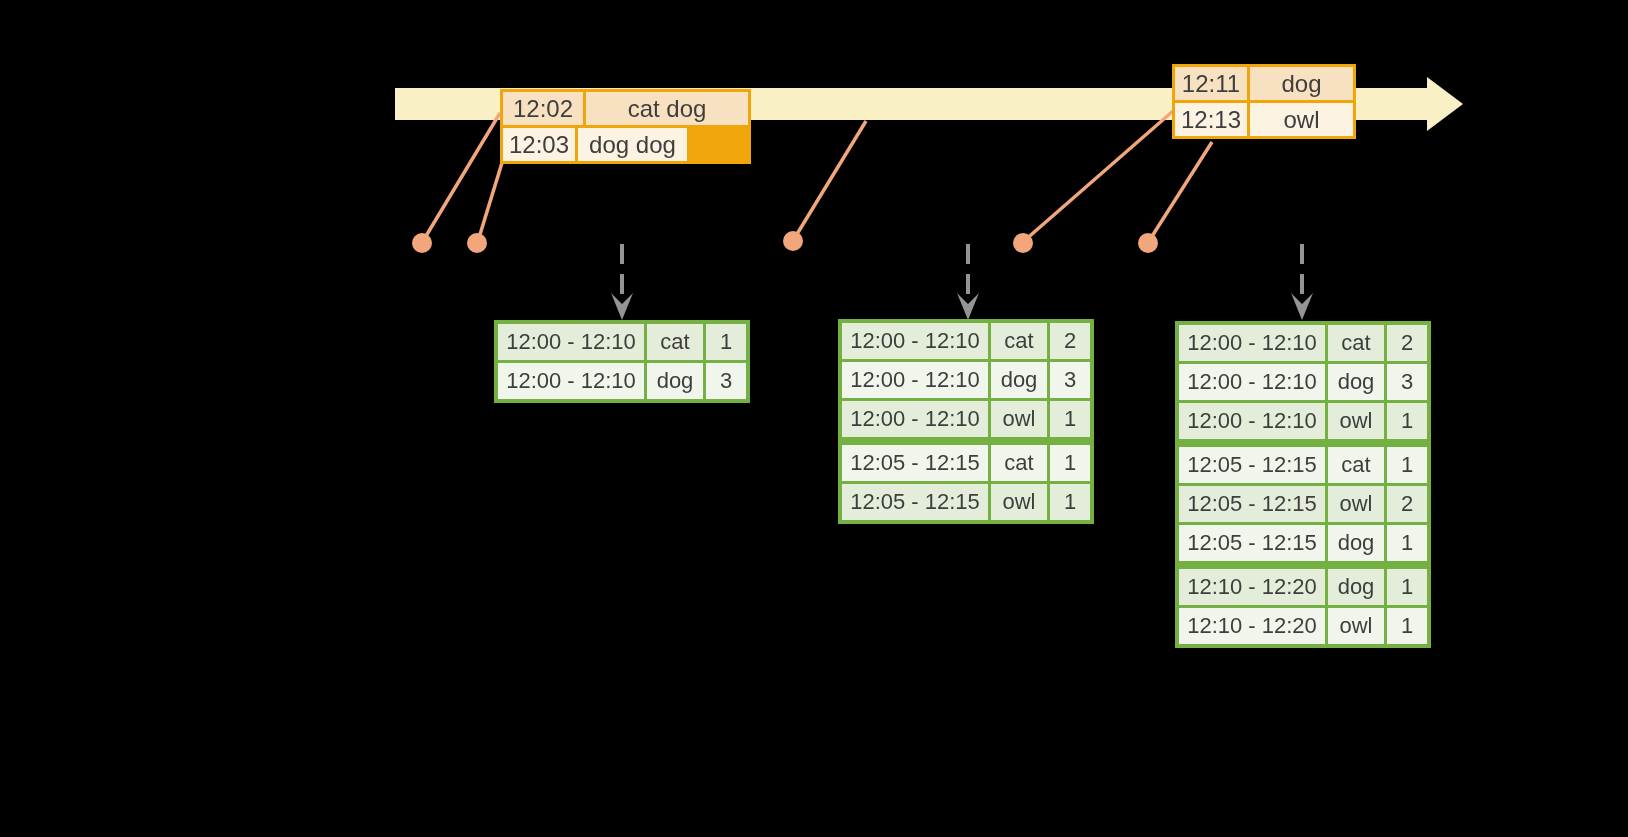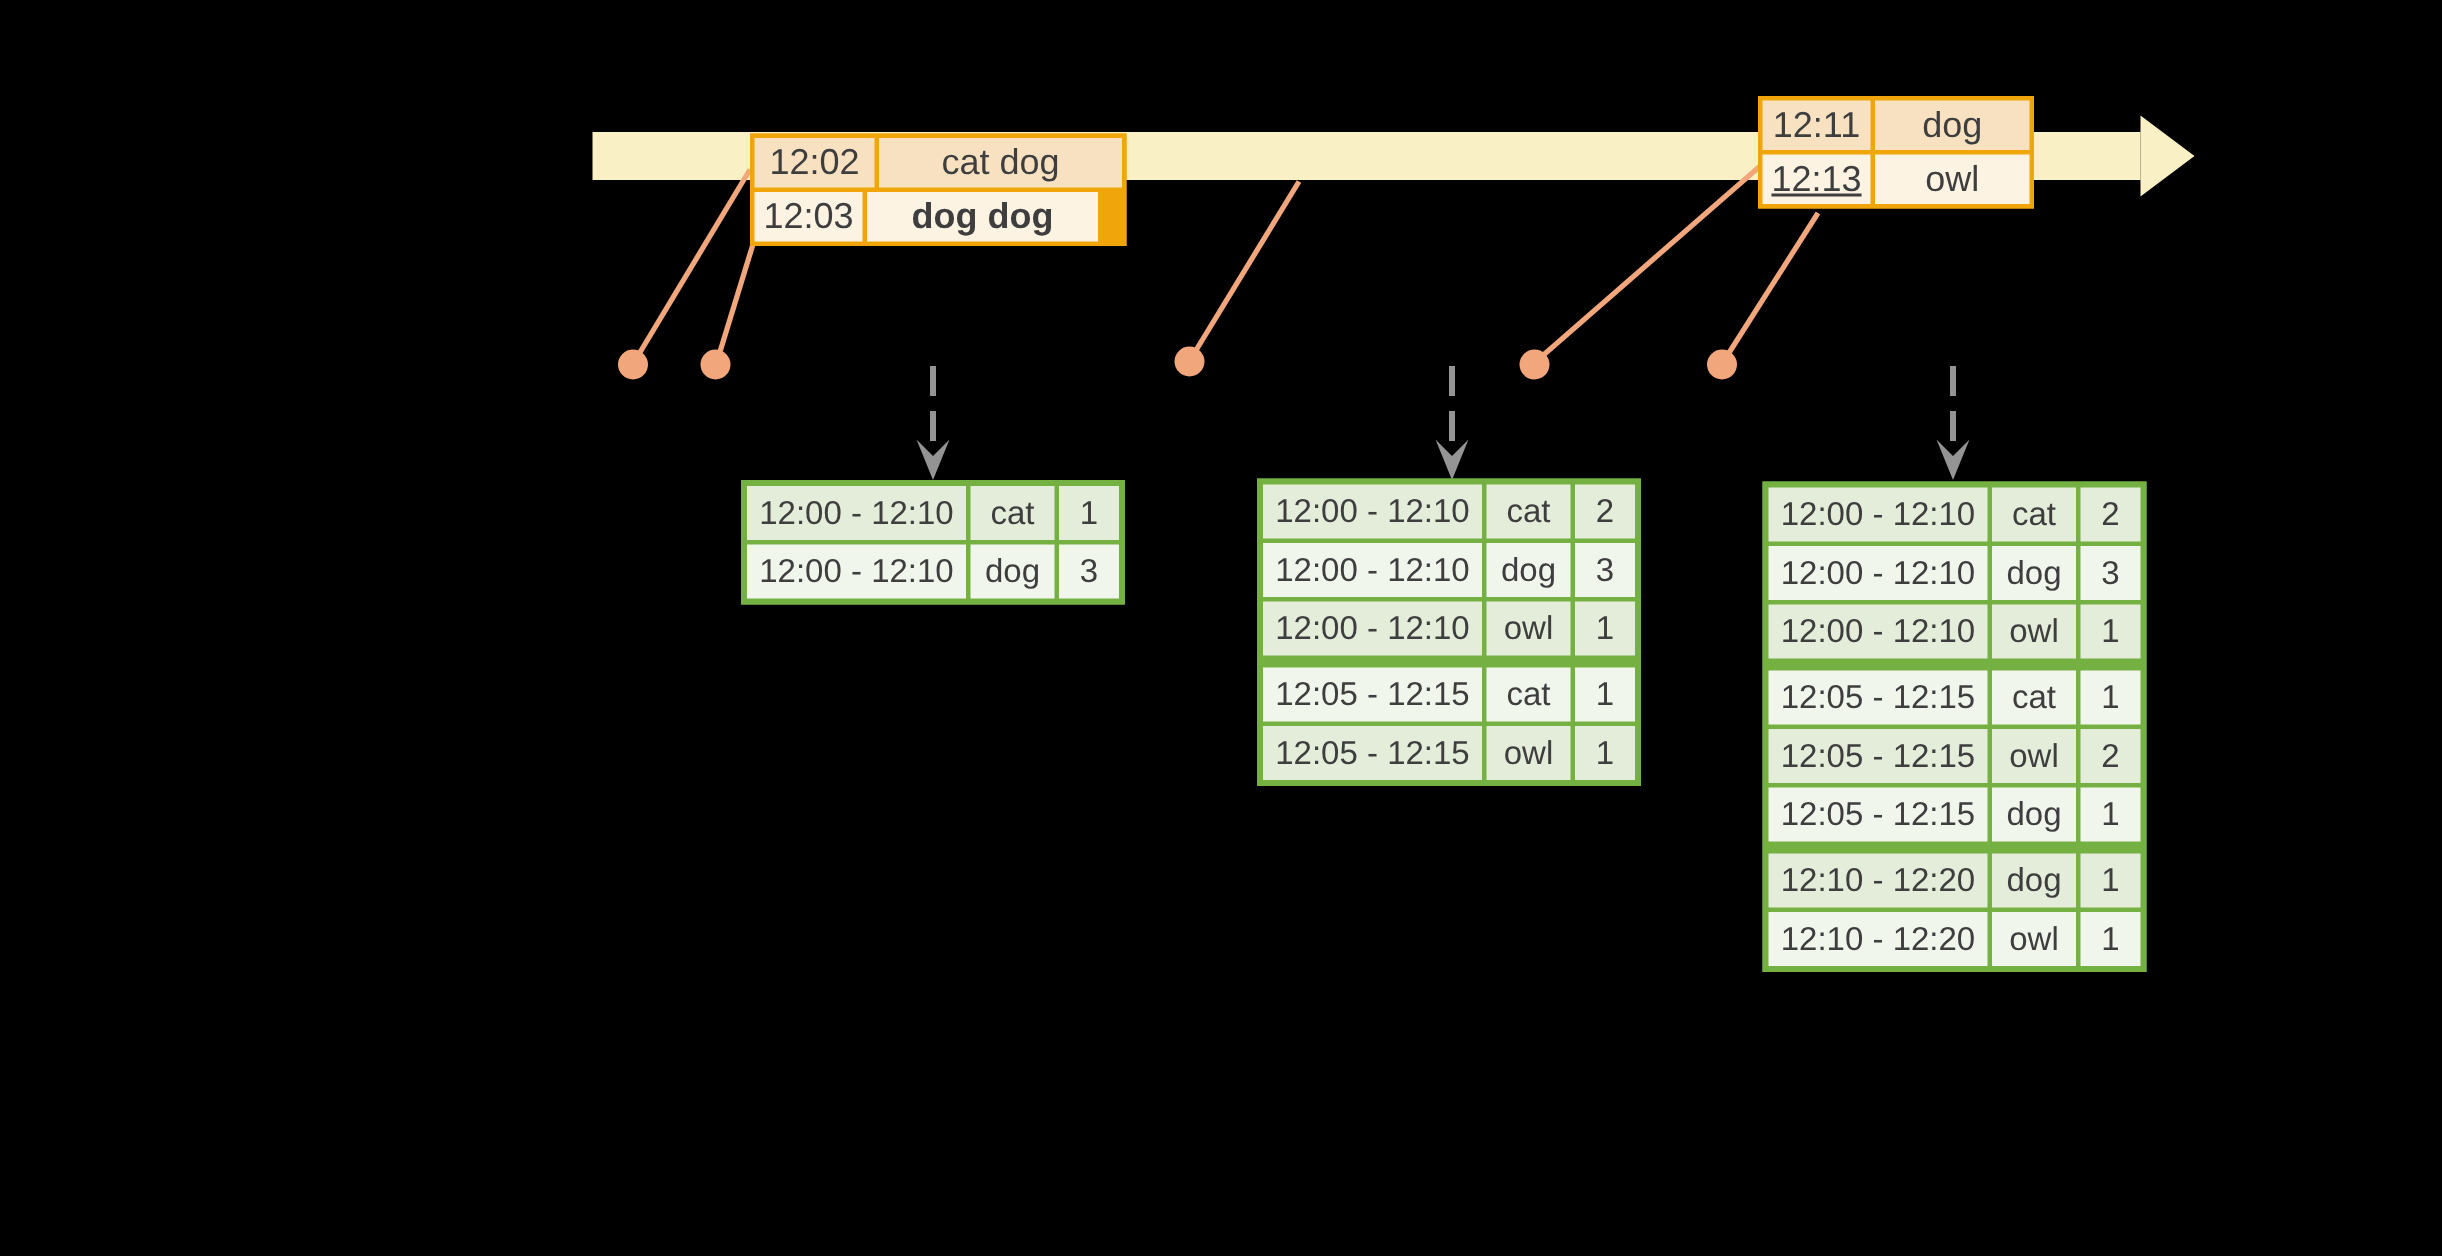--- a/index.html
+++ b/index.html
@@ -88,30 +88,30 @@
     <polygon class="trigger-head" points="1291,293 1302,304 1313,293 1302,320"></polygon>
   </svg>
 
   <div id="evt-0" class="evt-table" style="left:500px;top:64px;margin-top:25px;">
       <div class="evt-row">
         <div class="evt-cell" style="width: 80px; background: var(--evt-dark);">12:02</div>
         <div class="evt-cell" style="width: 162px; background: var(--evt-dark);">cat dog</div>
       </div>
       <div class="evt-row">
         <div class="evt-cell" style="width: 72px; background: var(--evt-light);">12:03</div>
-        <div class="evt-cell" style="width: 154px; background: var(--evt-light); font-weight: bold;">dog dog</div>
+        <div class="evt-cell" style="width: 109px; background: var(--evt-light);">dog dog</div>
       </div>
     </div>
   <div id="evt-2" class="evt-table" style="left:1172px;top:64px;">
       <div class="evt-row">
         <div class="evt-cell" style="width: 72px; background: var(--evt-dark);">12:11</div>
         <div class="evt-cell" style="width: 103px; background: var(--evt-dark);">dog</div>
       </div>
       <div class="evt-row">
-        <div class="evt-cell" style="width: 72px; background: var(--evt-light); text-decoration: underline;">12:13</div>
+        <div class="evt-cell" style="width: 72px; background: var(--evt-light);">12:13</div>
         <div class="evt-cell" style="width: 103px; background: var(--evt-light);">owl</div>
       </div>
     </div>
 
   <div id="res-0" class="res-table" style="left:494px;top:320px;">
       <div class="res-row">
         <div class="res-cell" style="width: 146px; background: var(--res-dark);">12:00 - 12:10</div>
         <div class="res-cell" style="width: 56px; background: var(--res-dark);">cat</div>
         <div class="res-cell" style="width: 40px; background: var(--res-dark);">1</div>
       </div>

